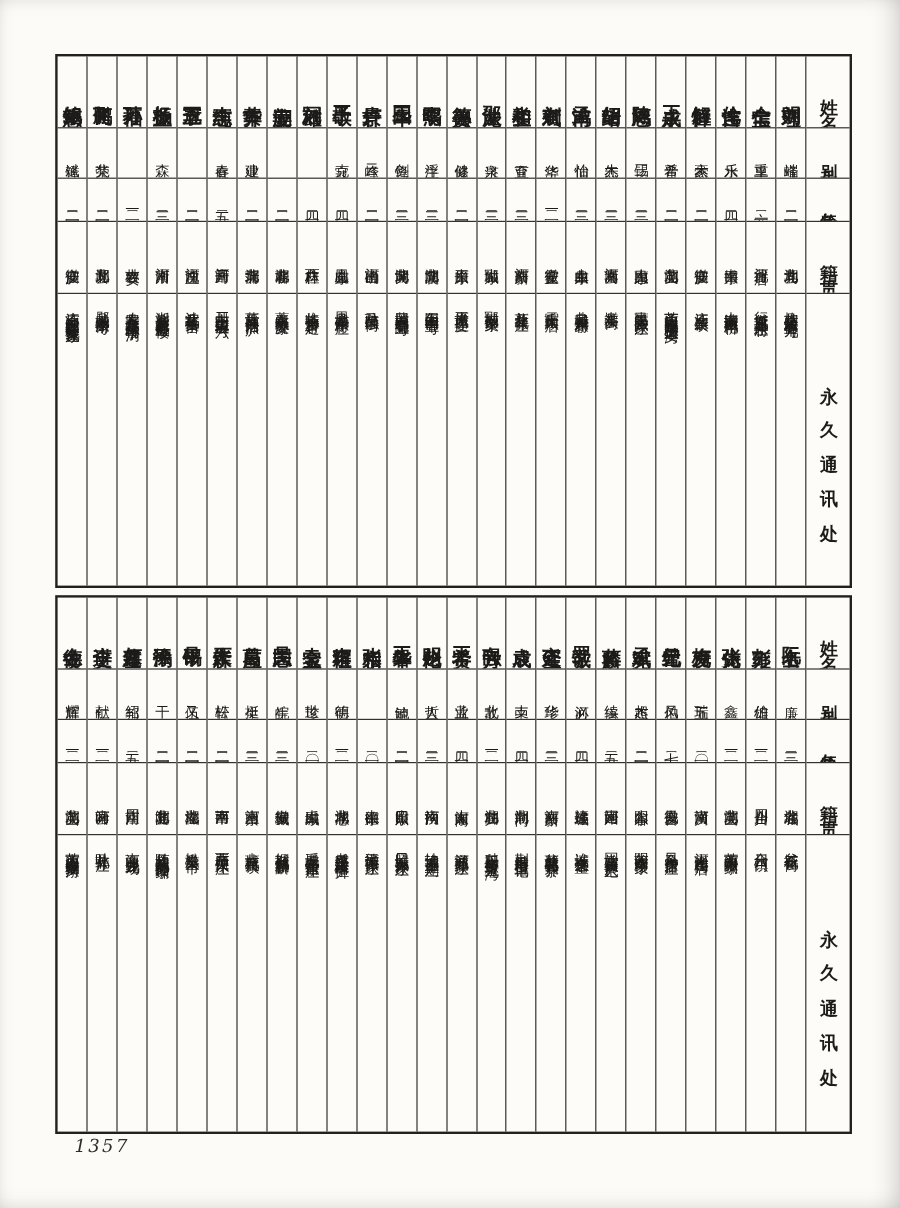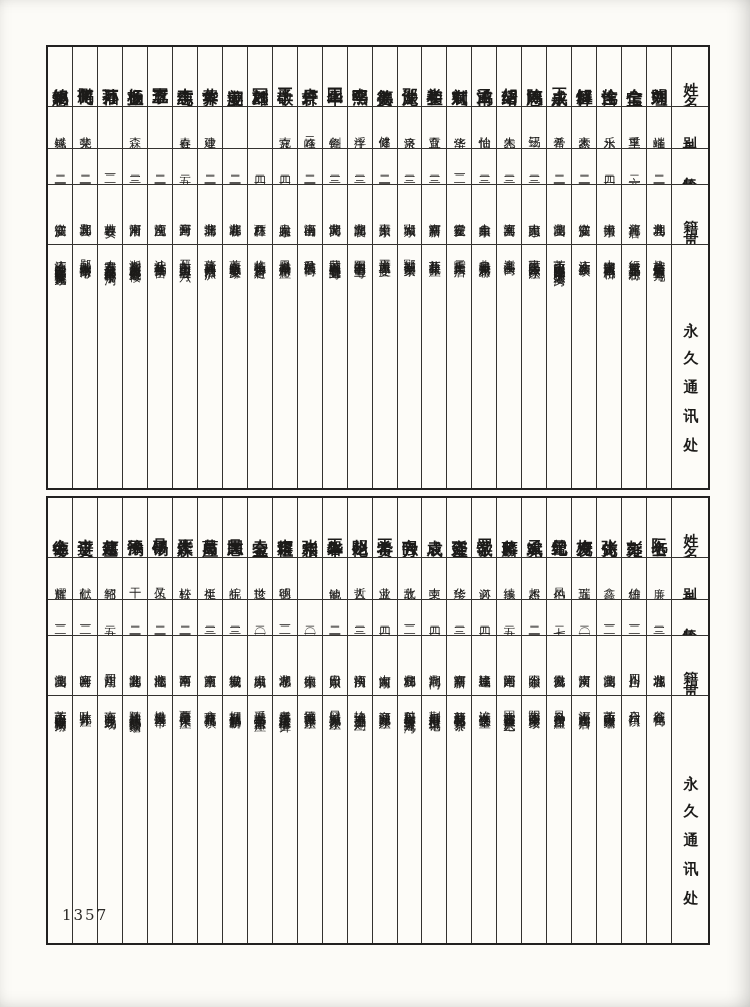--- a/index.html
+++ b/index.html
@@ -69,25 +69,26 @@
 
   .header-col .cell { font-weight: bold; }
   .h-name   { font-size: 15px; letter-spacing: 13px; padding-top: 13px; }
   .h-alias  { font-size: 14px; letter-spacing: 5px;  padding-top: 5px; }
   .h-age    { font-size: 14px; letter-spacing: 1px; }
   .h-native { font-size: 15px; letter-spacing: 13px; padding-top: 13px; }
   .h-addr   { font-size: 15px; letter-spacing: 29px; padding-top: 29px; justify-content: center; }
 
   .page-number {
     position: absolute;
-    left: 62px; top: 906px;
+    left: 62px; top: 946px;
     font-size: 15px;
     letter-spacing: 2px;
     color: #2d2b28;
     writing-mode: horizontal-tb;
+    font-style: italic;
   }
 </style>
 </head>
 <body>
 
 <div class="page">
   <div class="sheet">
 
     <div class="rtable t1">
       <div class="col header-col">

